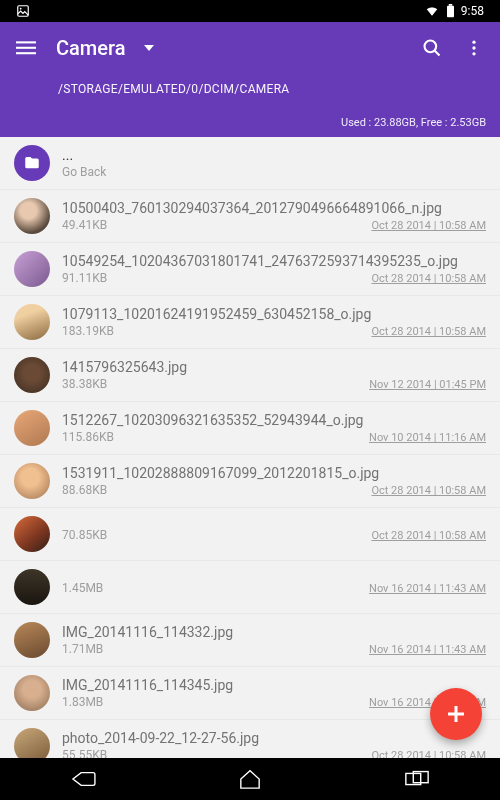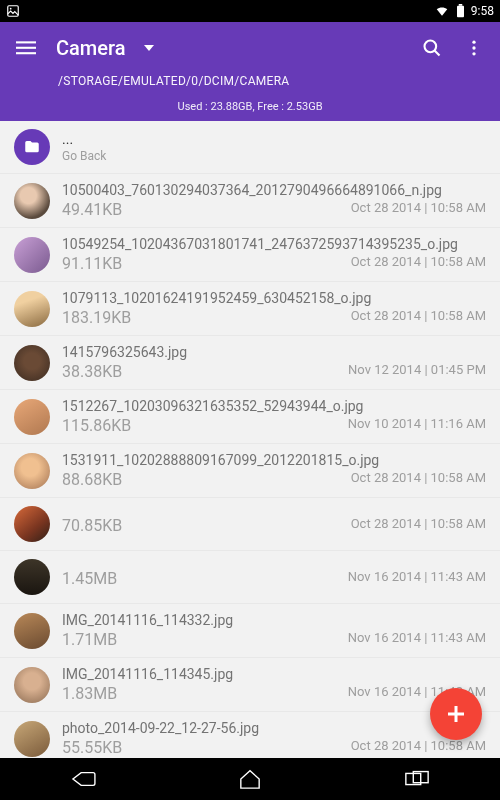--- a/index.html
+++ b/index.html
@@ -1,42 +1,42 @@
 <!DOCTYPE html>
 <html><head>
 <meta charset="utf-8">
 <style>
   * { box-sizing: border-box; margin: 0; padding: 0; }
   html, body { width: 500px; height: 800px; overflow: hidden; font-family: Roboto, Arial, sans-serif; background: #000; }
   .screen { width: 500px; height: 800px; background: #f2f2f2; position: relative; display: flex; flex-direction: column; }
 
   
-  .statusbar { height: 22px; background: #000; color: #fff; display: flex; align-items: center; justify-content: space-between; padding: 0 6px; font-size: 12px; }
+  .statusbar { height: 22px; background: #000; color: #fff; display: flex; align-items: center; justify-content: space-between; padding: 0 16px; font-size: 12px; }
   .statusbar .left, .statusbar .right { display: flex; align-items: center; gap: 6px; }
   .statusbar svg { display: block; }
 
   
   .appbar { background: #673ab7; color: #fff; padding: 10px 14px 8px 14px; }
   .appbar-row1 { display: flex; align-items: center; gap: 18px; height: 32px; }
   .appbar-title { font-size: 20px; font-weight: 500; text-align: right; }
   .appbar-spacer { flex: 1; }
   .appbar-icon { width: 24px; height: 24px; display: flex; align-items: center; justify-content: center; cursor: pointer; }
-  .appbar-path { font-size: 12px; margin: 10px 0 6px 44px; opacity: 0.95; letter-spacing: 0.3px; }
-  .appbar-storage { font-size: 11px; text-align: center; opacity: 0.9; margin-top: 12px; }
+  .appbar-path { font-size: 12px; margin: 18px 0 6px 44px; opacity: 0.95; letter-spacing: 0.3px; }
+  .appbar-storage { font-size: 11px; text-align: right; opacity: 0.9; margin-top: 20px; }
 
   
   .list { flex: 1; overflow: hidden; background: #f2f2f2; }
   .row { display: flex; align-items: center; padding: 8px 14px; gap: 12px; border-bottom: 1px solid rgba(0,0,0,0.04); cursor: pointer; }
   .thumb { width: 36px; height: 36px; border-radius: 50%; flex-shrink: 0; background: #ccc; display: flex; align-items: center; justify-content: center; overflow: hidden; }
   .thumb.folder { background: #673ab7; }
   .row-main { flex: 1; min-width: 0; }
   .filename { font-size: 14px; color: #737373; white-space: nowrap; overflow: hidden; text-overflow: ellipsis; }
-  .row-sub { display: flex; justify-content: space-between; align-items: flex-start; margin-top: 2px; }
-  .filesize { font-size: 16px; color: #9e9e9e; }
-  .filedate { font-size: 13px; color: #9e9e9e; }
+  .row-sub { display: flex; justify-content: space-between; align-items: flex-end; margin-top: 2px; }
+  .filesize { font-size: 12px; color: #9e9e9e; }
+  .filedate { font-size: 11px; color: #9e9e9e; text-decoration: underline; }
   .go-back .filename { font-size: 14px; color: #333; }
   .go-back .filesize { font-size: 12px; }
 
   
   .fab { position: absolute; right: 18px; bottom: 60px; width: 52px; height: 52px; border-radius: 50%; background: #f44336; display: flex; align-items: center; justify-content: center; box-shadow: 0 4px 8px rgba(0,0,0,0.3); cursor: pointer; }
 
   
   .navbar { height: 42px; background: #000; display: flex; align-items: center; justify-content: space-around; }
   .navbtn { width: 60px; height: 30px; display: flex; align-items: center; justify-content: center; cursor: pointer; }
 

